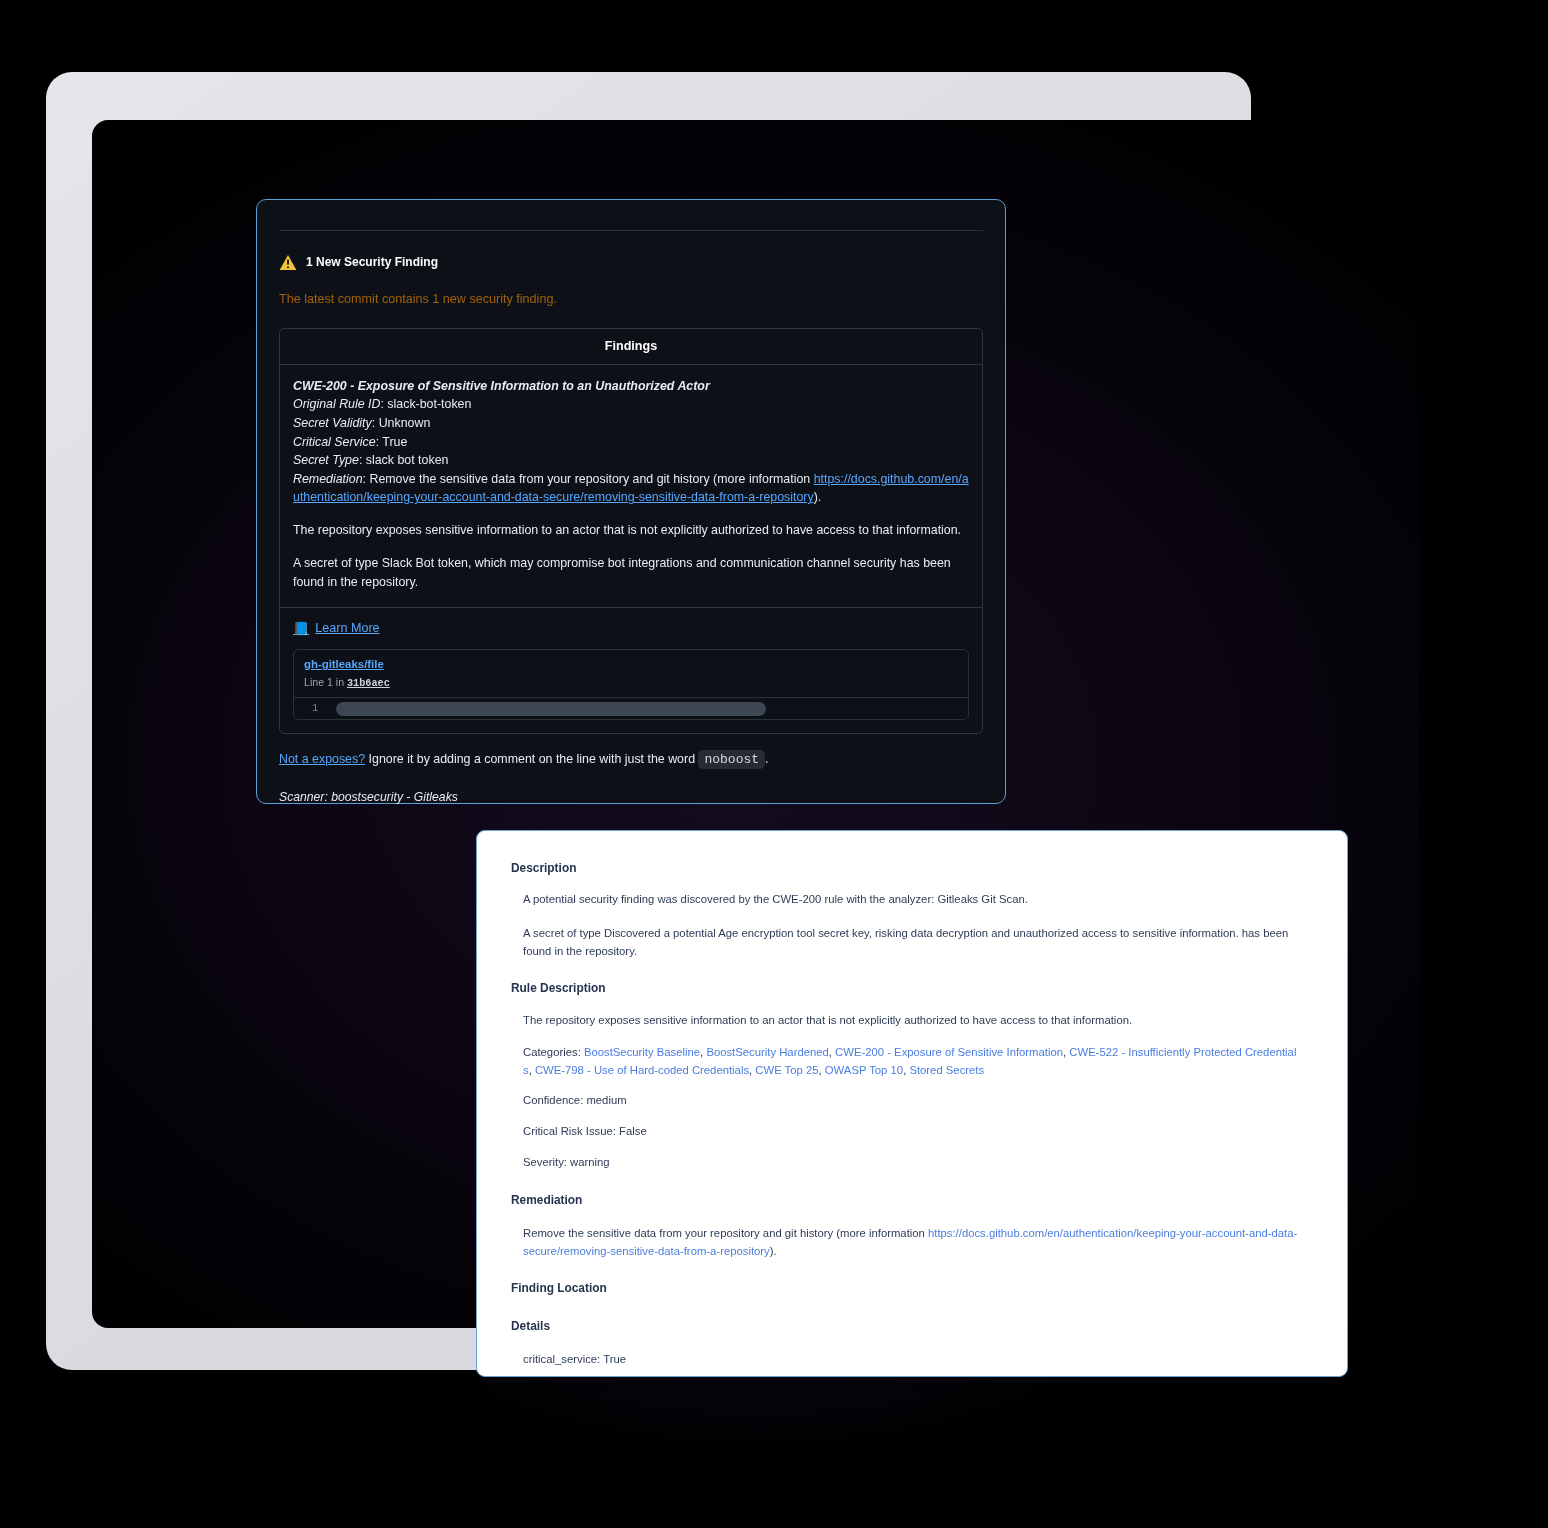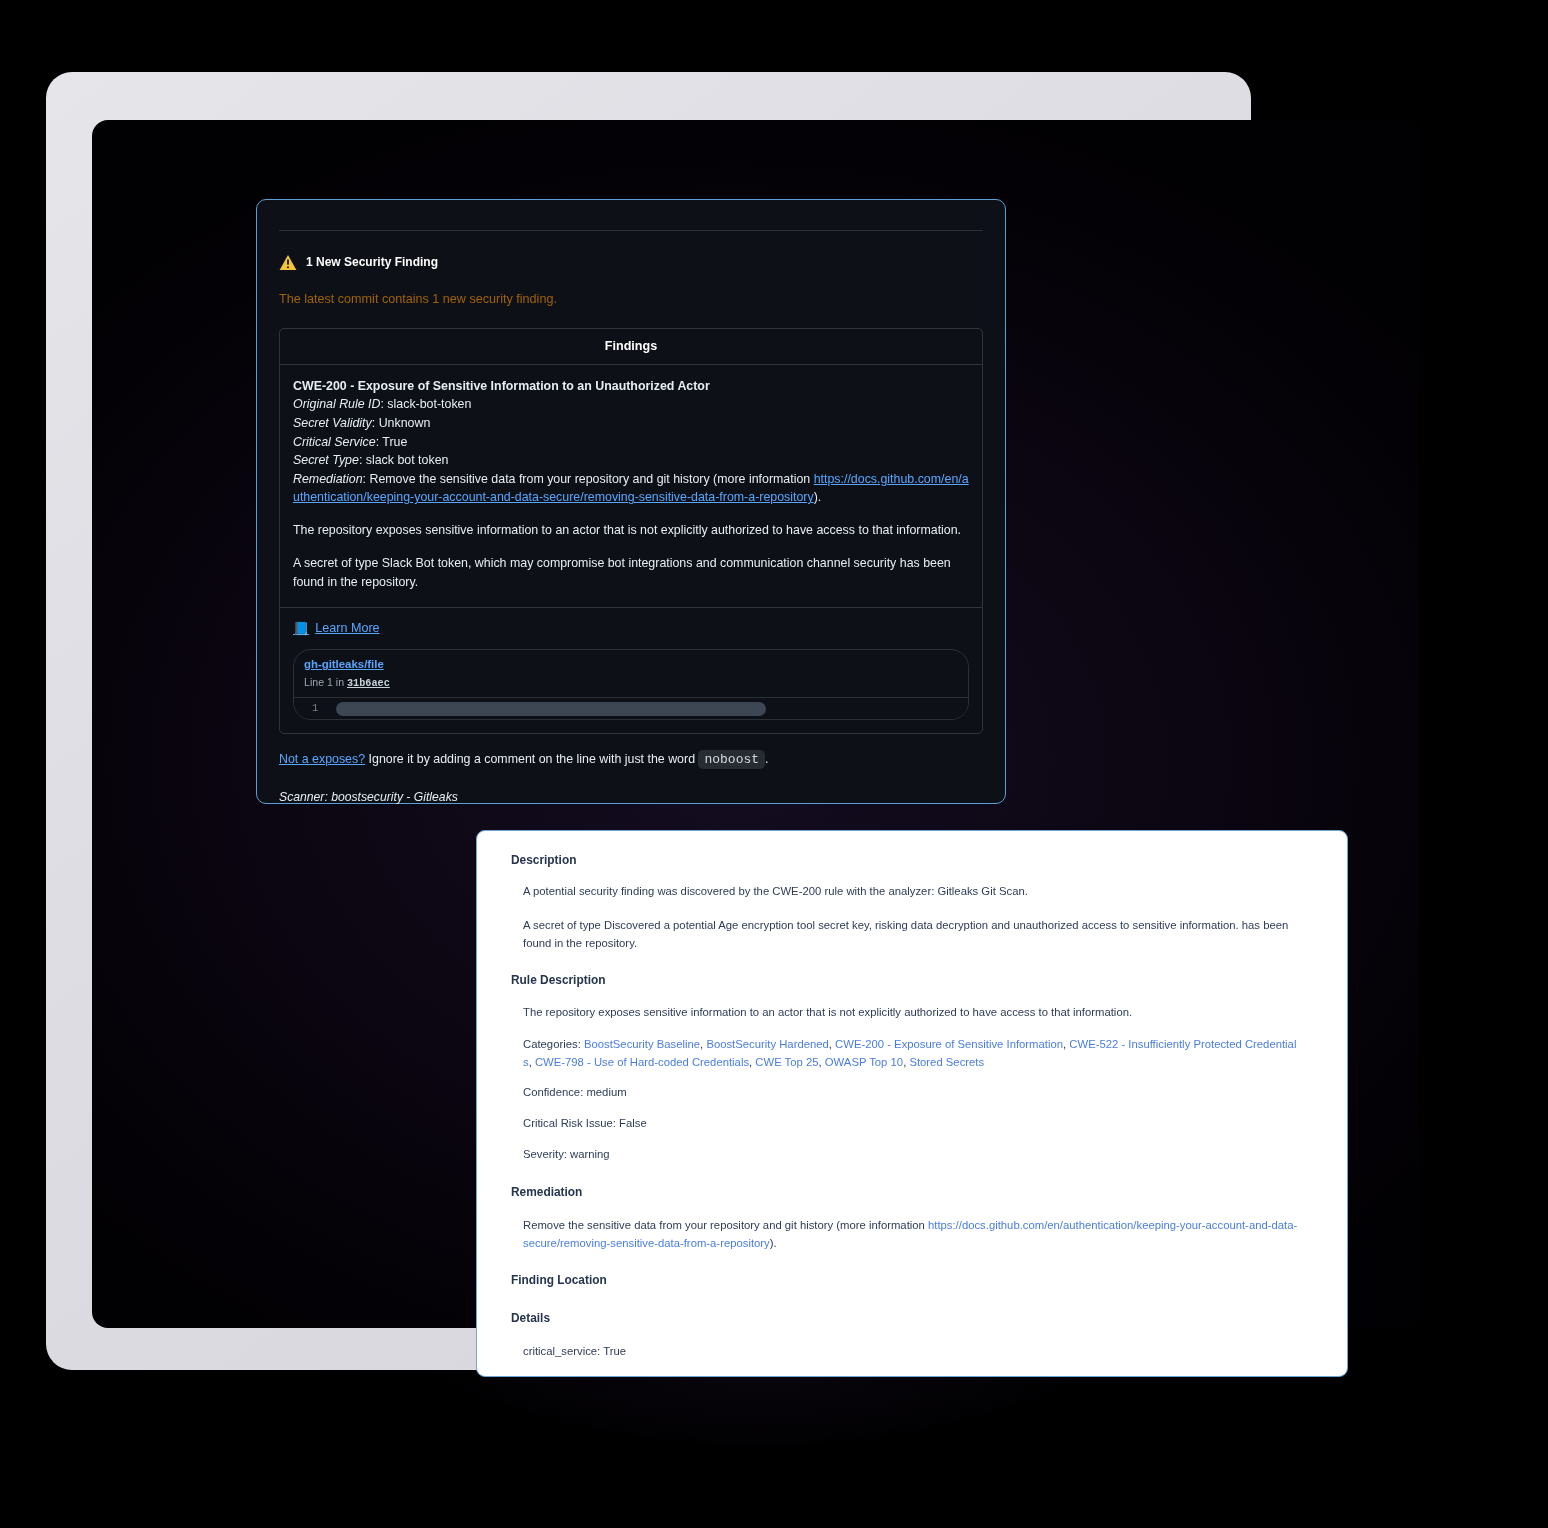--- a/index.html
+++ b/index.html
@@ -116,21 +116,21 @@
     font-weight: bold;
     font-size: 12.6px;
     padding: 8px 0;
     border-bottom: 1px solid #2e353d;
     color: #ffffff;
   }
   .findings-body {
     padding: 12px 13px 13px 13px;
   }
   .f-row { font-size: 12.4px; line-height: 1.50; color: #e6edf3; }
-  .f-row b { font-weight: bold; }
+  .f-row b { font-weight: bold; font-style: italic; }
   .f-row i { font-style: italic; }
   .f-para { margin-top: 14px; font-size: 12.4px; line-height: 1.55; color: #e6edf3; }
   a.dlink { color: #58a6ff; text-decoration: underline; word-break: break-all; }
 
   .learn-sep {
     border-top: 1px solid #2e353d;
     margin: 14px -13px 0 -13px;
     padding: 11px 13px 0 13px;
   }
   .learn-more {
@@ -139,21 +139,21 @@
     gap: 6px;
     font-size: 12.6px;
     color: #58a6ff;
     text-decoration: underline;
   }
   .learn-icon { font-size: 13px; text-decoration: none; }
 
   .file-box {
     margin-top: 11px;
     border: 1px solid #2b3138;
-    border-radius: 18px;
+    border-radius: 6px;
     overflow: hidden;
     background: #0d1117;
   }
   .file-head { padding: 7px 10px 6px 10px; }
   .file-name {
     display: block;
     font-size: 11.4px;
     font-weight: bold;
     color: #58a6ff;
     text-decoration: underline;
@@ -214,21 +214,21 @@
   }
 
   
   #detail-card {
     position: absolute;
     left: 476px; top: 830px;
     width: 872px; height: 547px;
     background: #ffffff;
     border: 1.5px solid #6aa6d6;
     border-radius: 9px;
-    padding: 20px 34px;
+    padding: 28px 34px;
     color: #2e3c57;
     font-size: 11.3px;
     line-height: 1.62;
     overflow: hidden;
   }
   #detail-card h3 {
     font-size: 11.9px;
     font-weight: bold;
     color: #263450;
     margin: 0 0 2px 0;

